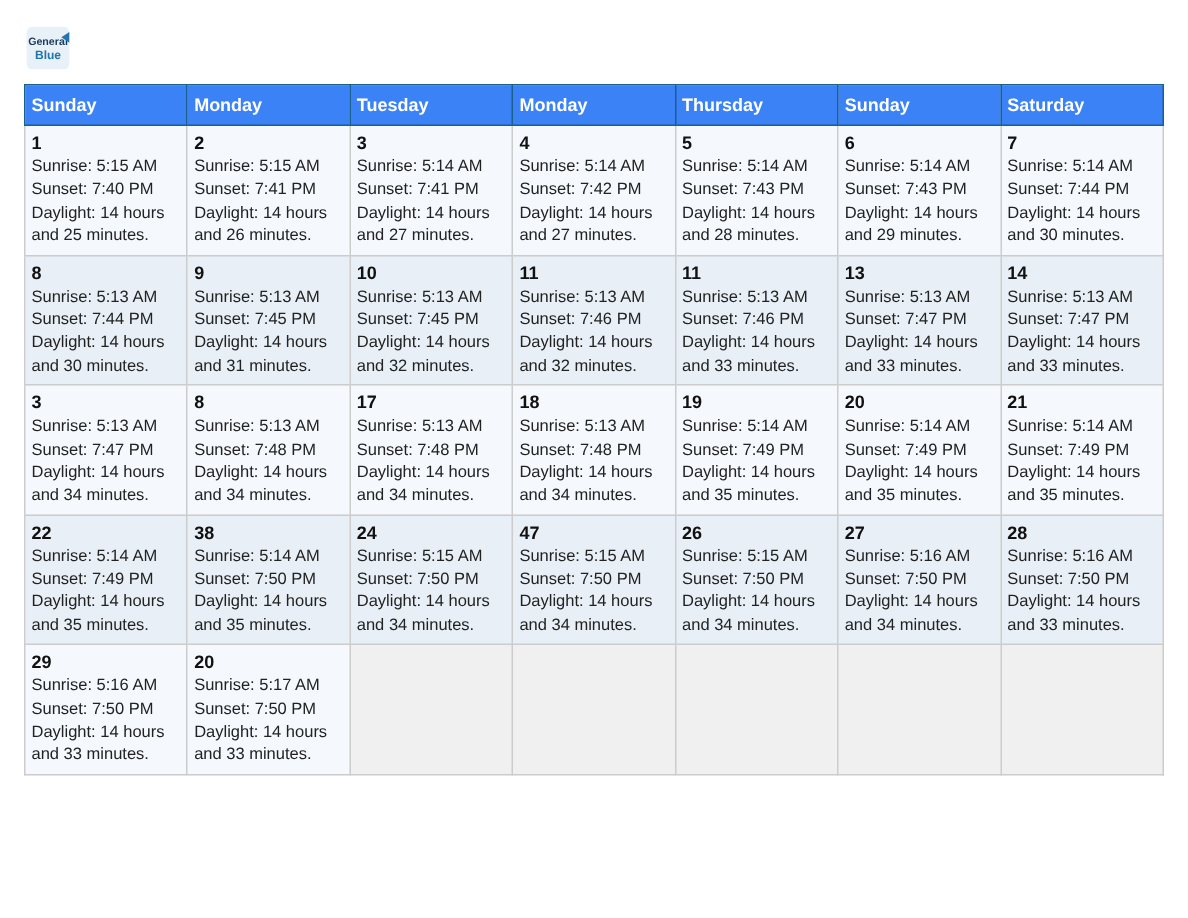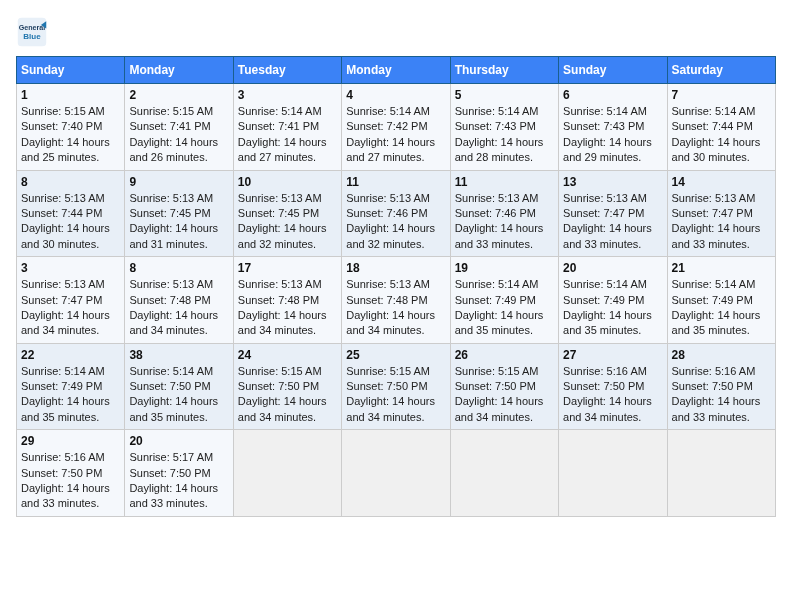--- a/index.html
+++ b/index.html
@@ -209,21 +209,21 @@
         </td>
         <td>
           <span class="day-num">38</span>
           <div class="day-detail">Sunrise: 5:14 AM<br>Sunset: 7:50 PM<br>Daylight: 14 hours and 35 minutes.</div>
         </td>
         <td>
           <span class="day-num">24</span>
           <div class="day-detail">Sunrise: 5:15 AM<br>Sunset: 7:50 PM<br>Daylight: 14 hours and 34 minutes.</div>
         </td>
         <td>
-          <span class="day-num">25</span>
+          <span class="day-num">47</span>
           <div class="day-detail">Sunrise: 5:15 AM<br>Sunset: 7:50 PM<br>Daylight: 14 hours and 34 minutes.</div>
         </td>
         <td>
           <span class="day-num">26</span>
           <div class="day-detail">Sunrise: 5:15 AM<br>Sunset: 7:50 PM<br>Daylight: 14 hours and 34 minutes.</div>
         </td>
         <td>
           <span class="day-num">27</span>
           <div class="day-detail">Sunrise: 5:16 AM<br>Sunset: 7:50 PM<br>Daylight: 14 hours and 34 minutes.</div>
         </td>

